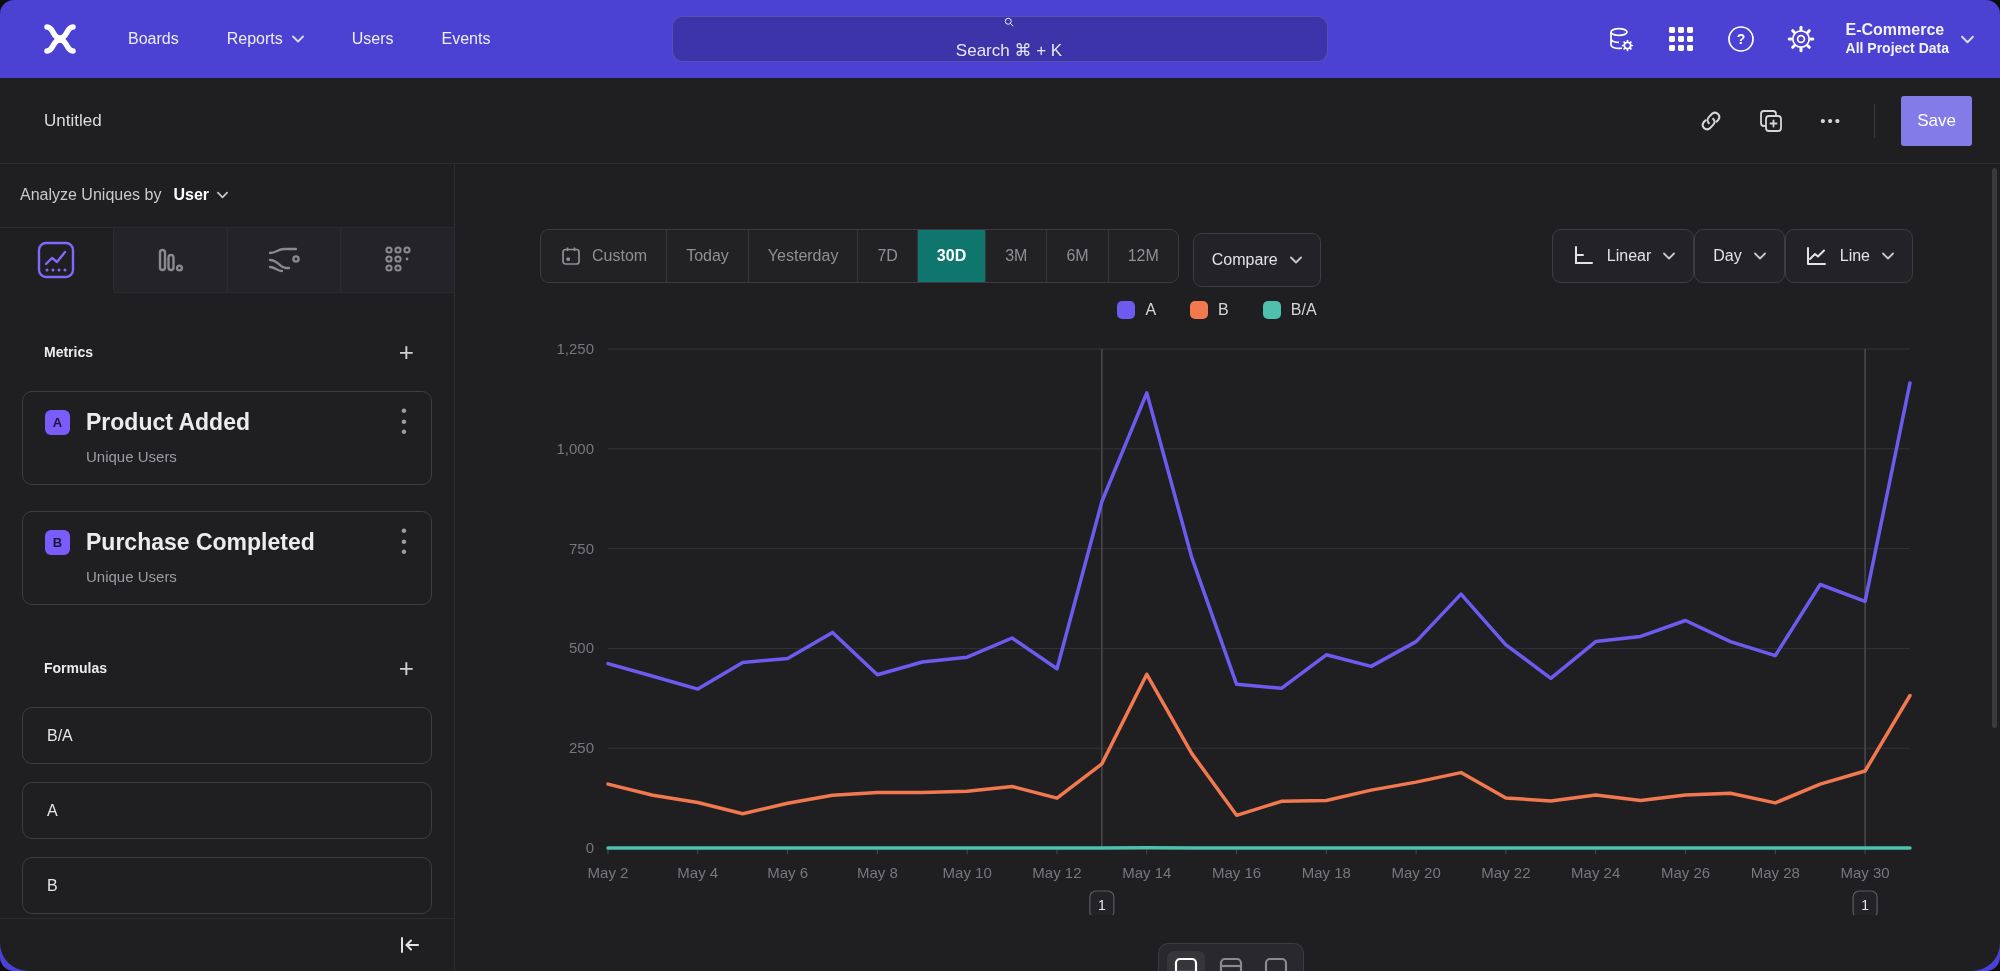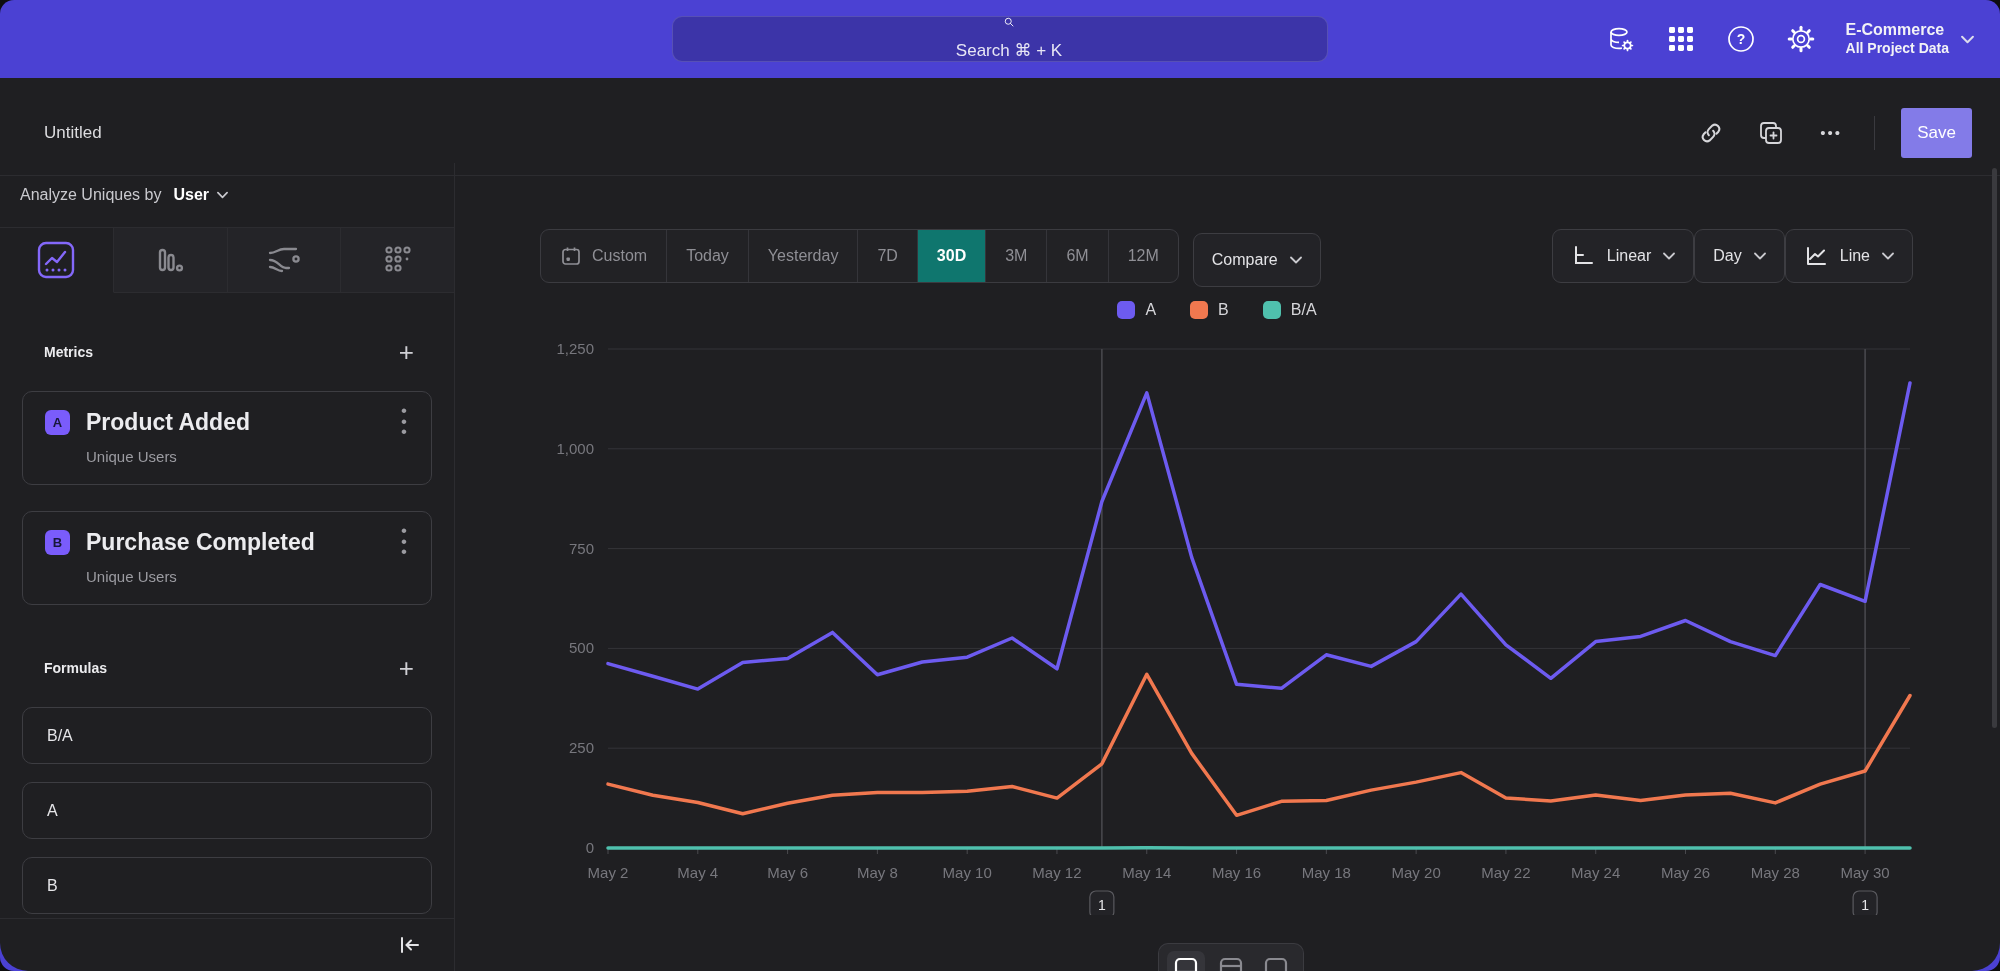--- a/index.html
+++ b/index.html
@@ -12,21 +12,21 @@
   .search{position:absolute;left:672px;top:16px;width:656px;height:46px;background:rgba(0,0,0,0.2);
           border:1px solid rgba(255,255,255,0.14);border-radius:10px;display:flex;align-items:center;gap:13px;padding-left:18px;box-sizing:border-box;flex-direction:column;}
   .search span{font-size:17px;color:rgba(255,255,255,0.88);}
   .nav-right{position:absolute;right:26px;top:0;height:78px;display:flex;align-items:center;gap:30px;}
   .nav-icon{width:30px;height:30px;display:flex;align-items:center;justify-content:center;cursor:pointer;}
   .project{display:flex;align-items:center;gap:12px;cursor:pointer;}
   .project .pname{font-size:16px;font-weight:700;line-height:1.25;}
   .project .pscope{font-size:14px;font-weight:700;line-height:1.25;}
   
   .content{position:absolute;left:0;top:78px;right:0;bottom:0;background:#1f1f22;border-radius:0 0 28px 28px;overflow:hidden;}
-  .report-bar{position:absolute;left:0;top:12px;right:0;height:85px;border-bottom:1px solid #2c2c30;display:flex;align-items:center;}
+  .report-bar{position:absolute;left:0;top:0;right:0;height:85px;border-bottom:1px solid #2c2c30;display:flex;align-items:center;}
   .report-title{margin-left:44px;font-size:17px;color:#dcdcdf;}
   .report-actions{position:absolute;right:28px;display:flex;align-items:center;gap:26px;}
   .action-icon{width:34px;height:34px;display:flex;align-items:center;justify-content:center;color:#d6d6da;cursor:pointer;}
   .vdiv{width:1px;height:34px;background:#3a3a3f;}
   .save-btn{min-width:66px;height:50px;padding:0 16px;background:#837be8;border:none;border-radius:3px;color:#fff;
             font-size:17px;font-family:inherit;cursor:pointer;}
   
   .sidebar{position:absolute;left:0;top:85px;width:455px;bottom:0;border-right:1px solid #2c2c30;box-sizing:border-box;}
   .analyze-row{height:64px;border-bottom:1px solid #2c2c30;display:flex;align-items:center;padding-left:20px;gap:8px;}
   .analyze-row .pre{font-size:16px;color:#c9c9ce;}
@@ -71,20 +71,43 @@
   .scrollbar{position:absolute;right:3px;top:90px;width:5px;height:560px;background:#3a3a3e;border-radius:3px;}
   svg{display:block;}
   text{font-family:"Liberation Sans",sans-serif;}
 </style>
 </head>
 <body>
 
 <div class="window">
 
   <header class="nav">
+    <div class="nav-left">
+      <div class="logo">
+        <svg width="36" height="30" viewBox="0 0 36 30">
+          <path d="M5 3 C12 3 10 14 18 14 C26 14 24 3 31 3" stroke="#fff" stroke-width="5.5" fill="none" stroke-linecap="round"></path>
+          <path d="M5 27 C12 27 10 16 18 16 C26 16 24 27 31 27" stroke="#fff" stroke-width="5.5" fill="none" stroke-linecap="round"></path>
+        </svg>
+      </div>
+      <div class="nav-item">
+          <span>Boards</span>
+        </div>
+      <div class="nav-item">
+          <span>Reports</span>
+        <svg class="chev" width="12" height="8" viewBox="0 0 12 8">
+            <path d="M1 1.5 L6 6.5 L11 1.5" stroke="#dcdcec" stroke-width="1.8" fill="none" stroke-linecap="round" stroke-linejoin="round"></path>
+          </svg>
+      </div>
+      <div class="nav-item">
+          <span>Users</span>
+        </div>
+      <div class="nav-item">
+          <span>Events</span>
+        </div>
+    </div>
 
     <div class="search">
       <svg width="20" height="20" viewBox="0 0 20 20">
           <circle cx="8.5" cy="8.5" r="6" stroke="#fff" stroke-width="1.8" fill="none"></circle>
           <line x1="13" y1="13" x2="18" y2="18" stroke="#fff" stroke-width="1.8" stroke-linecap="round"></line>
         </svg>
       <span>Search  ⌘ + K</span>
     </div>
 
     <div class="nav-right">

